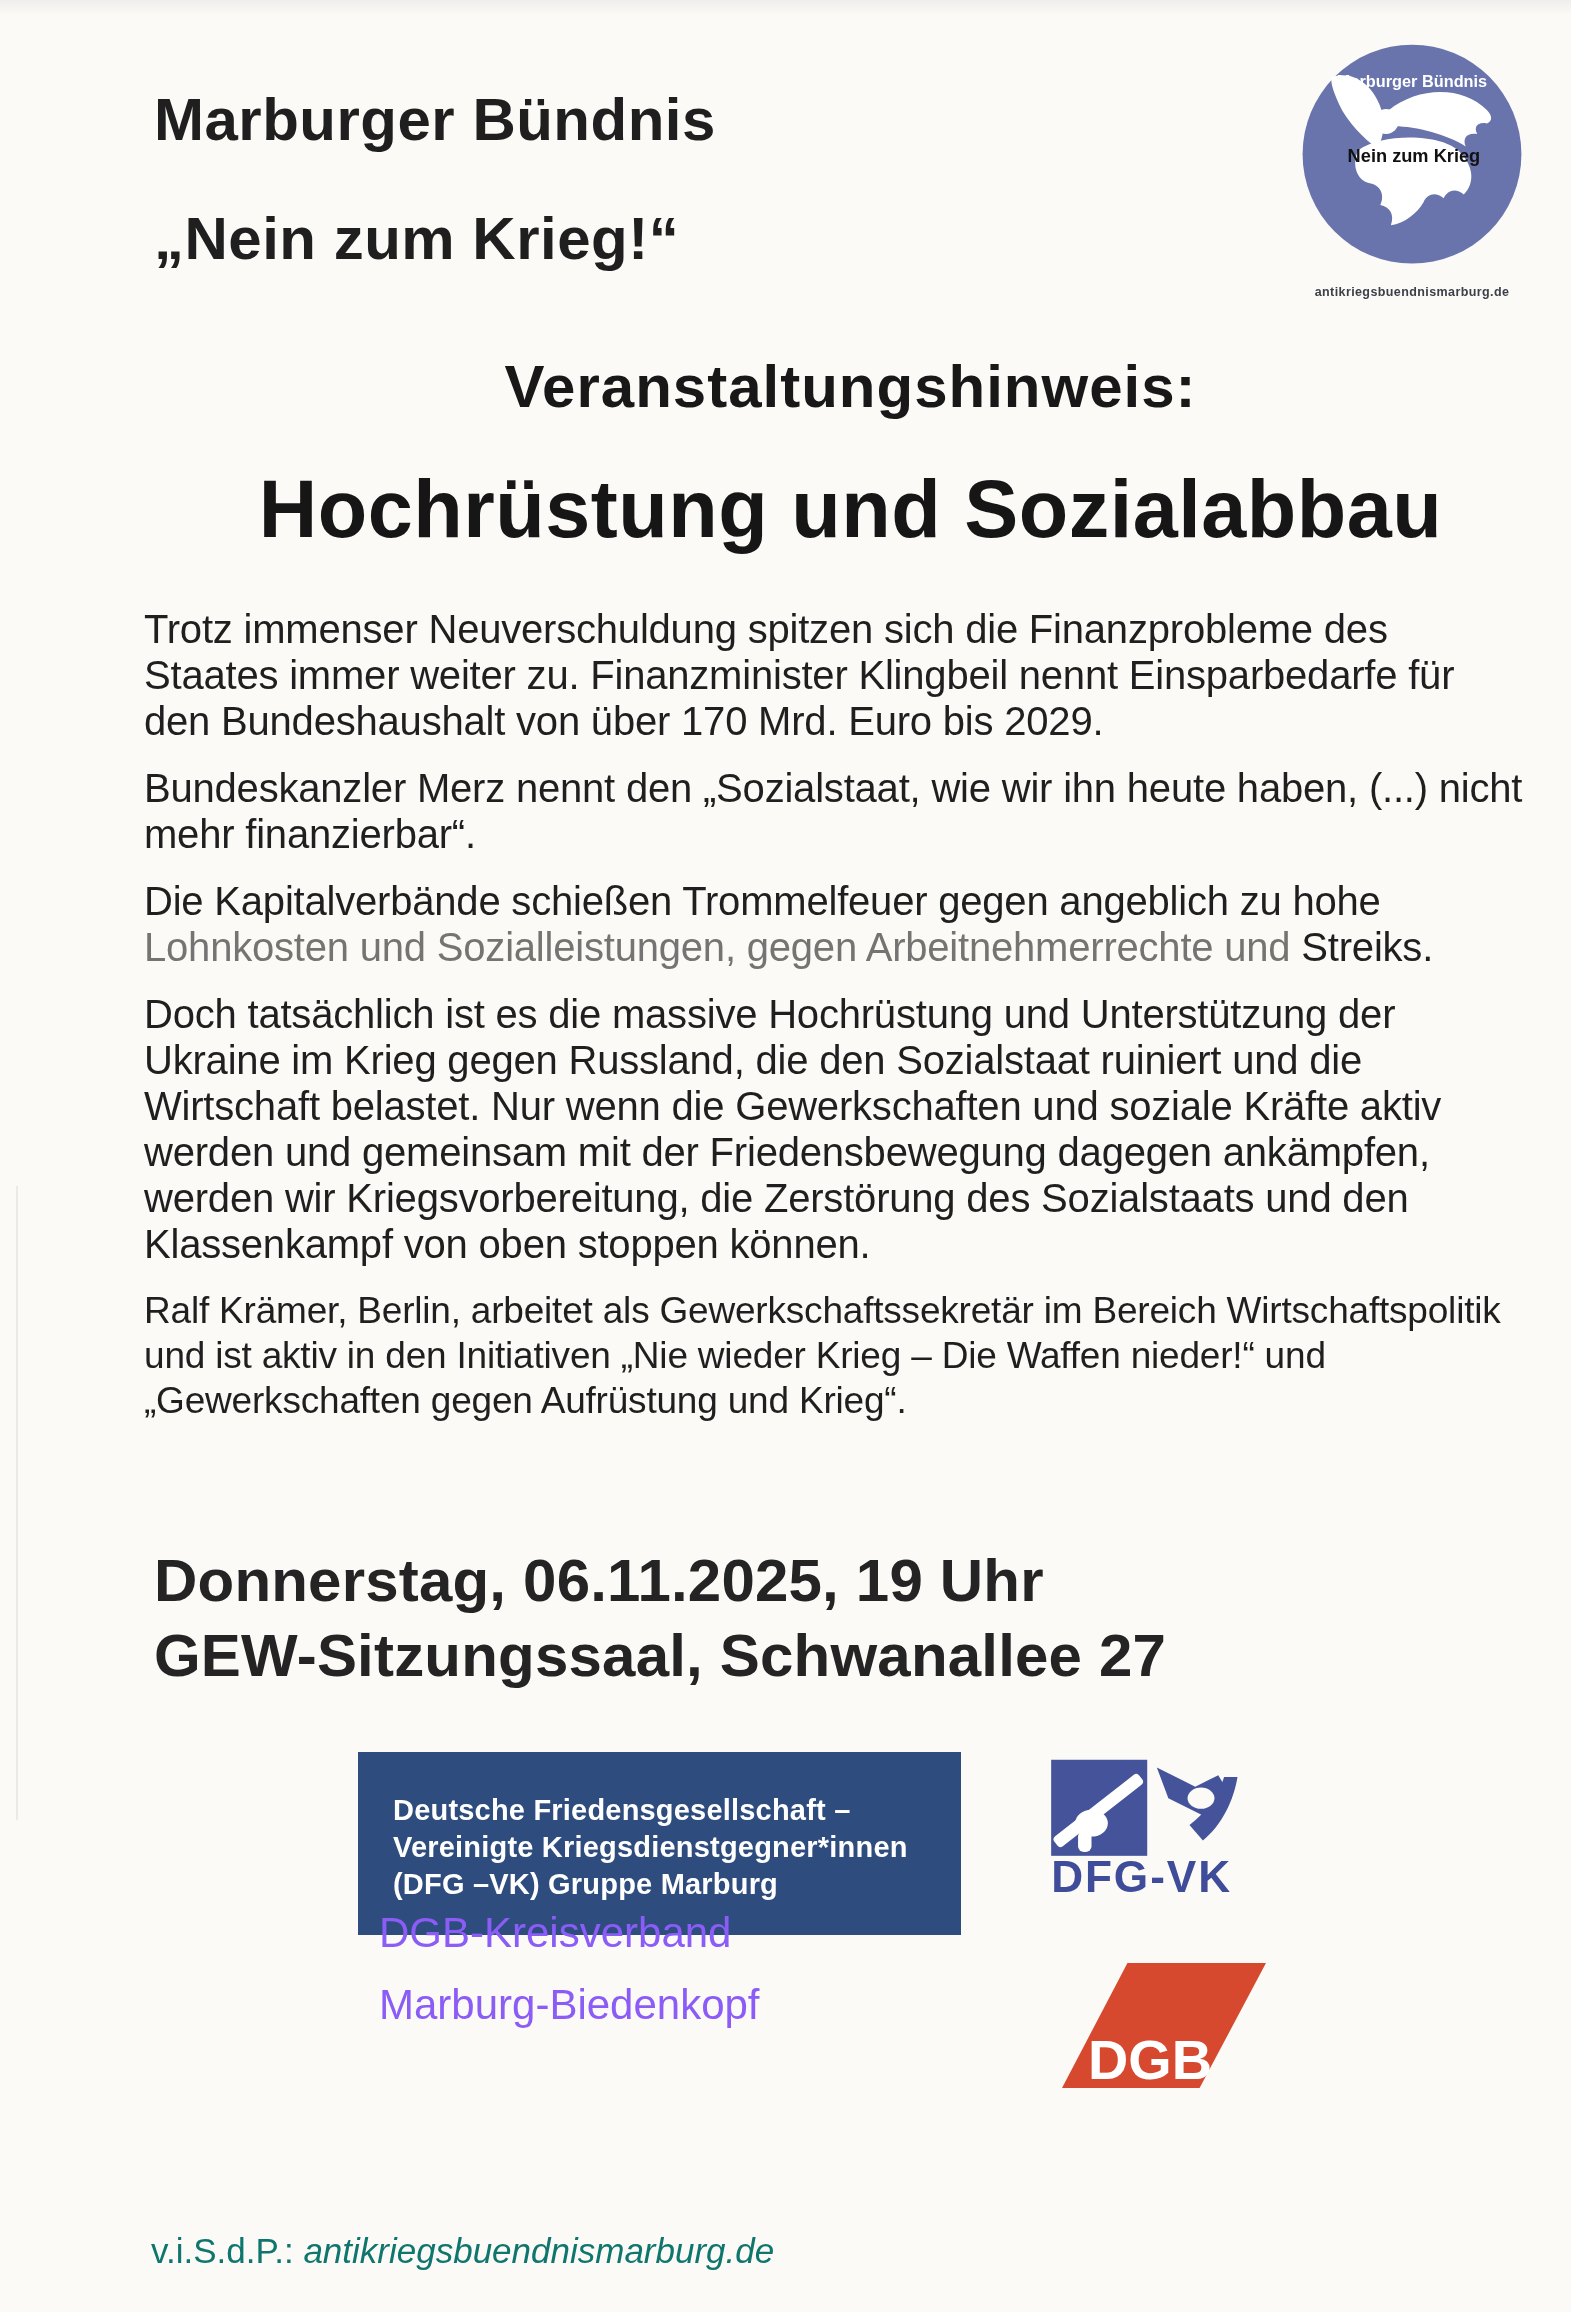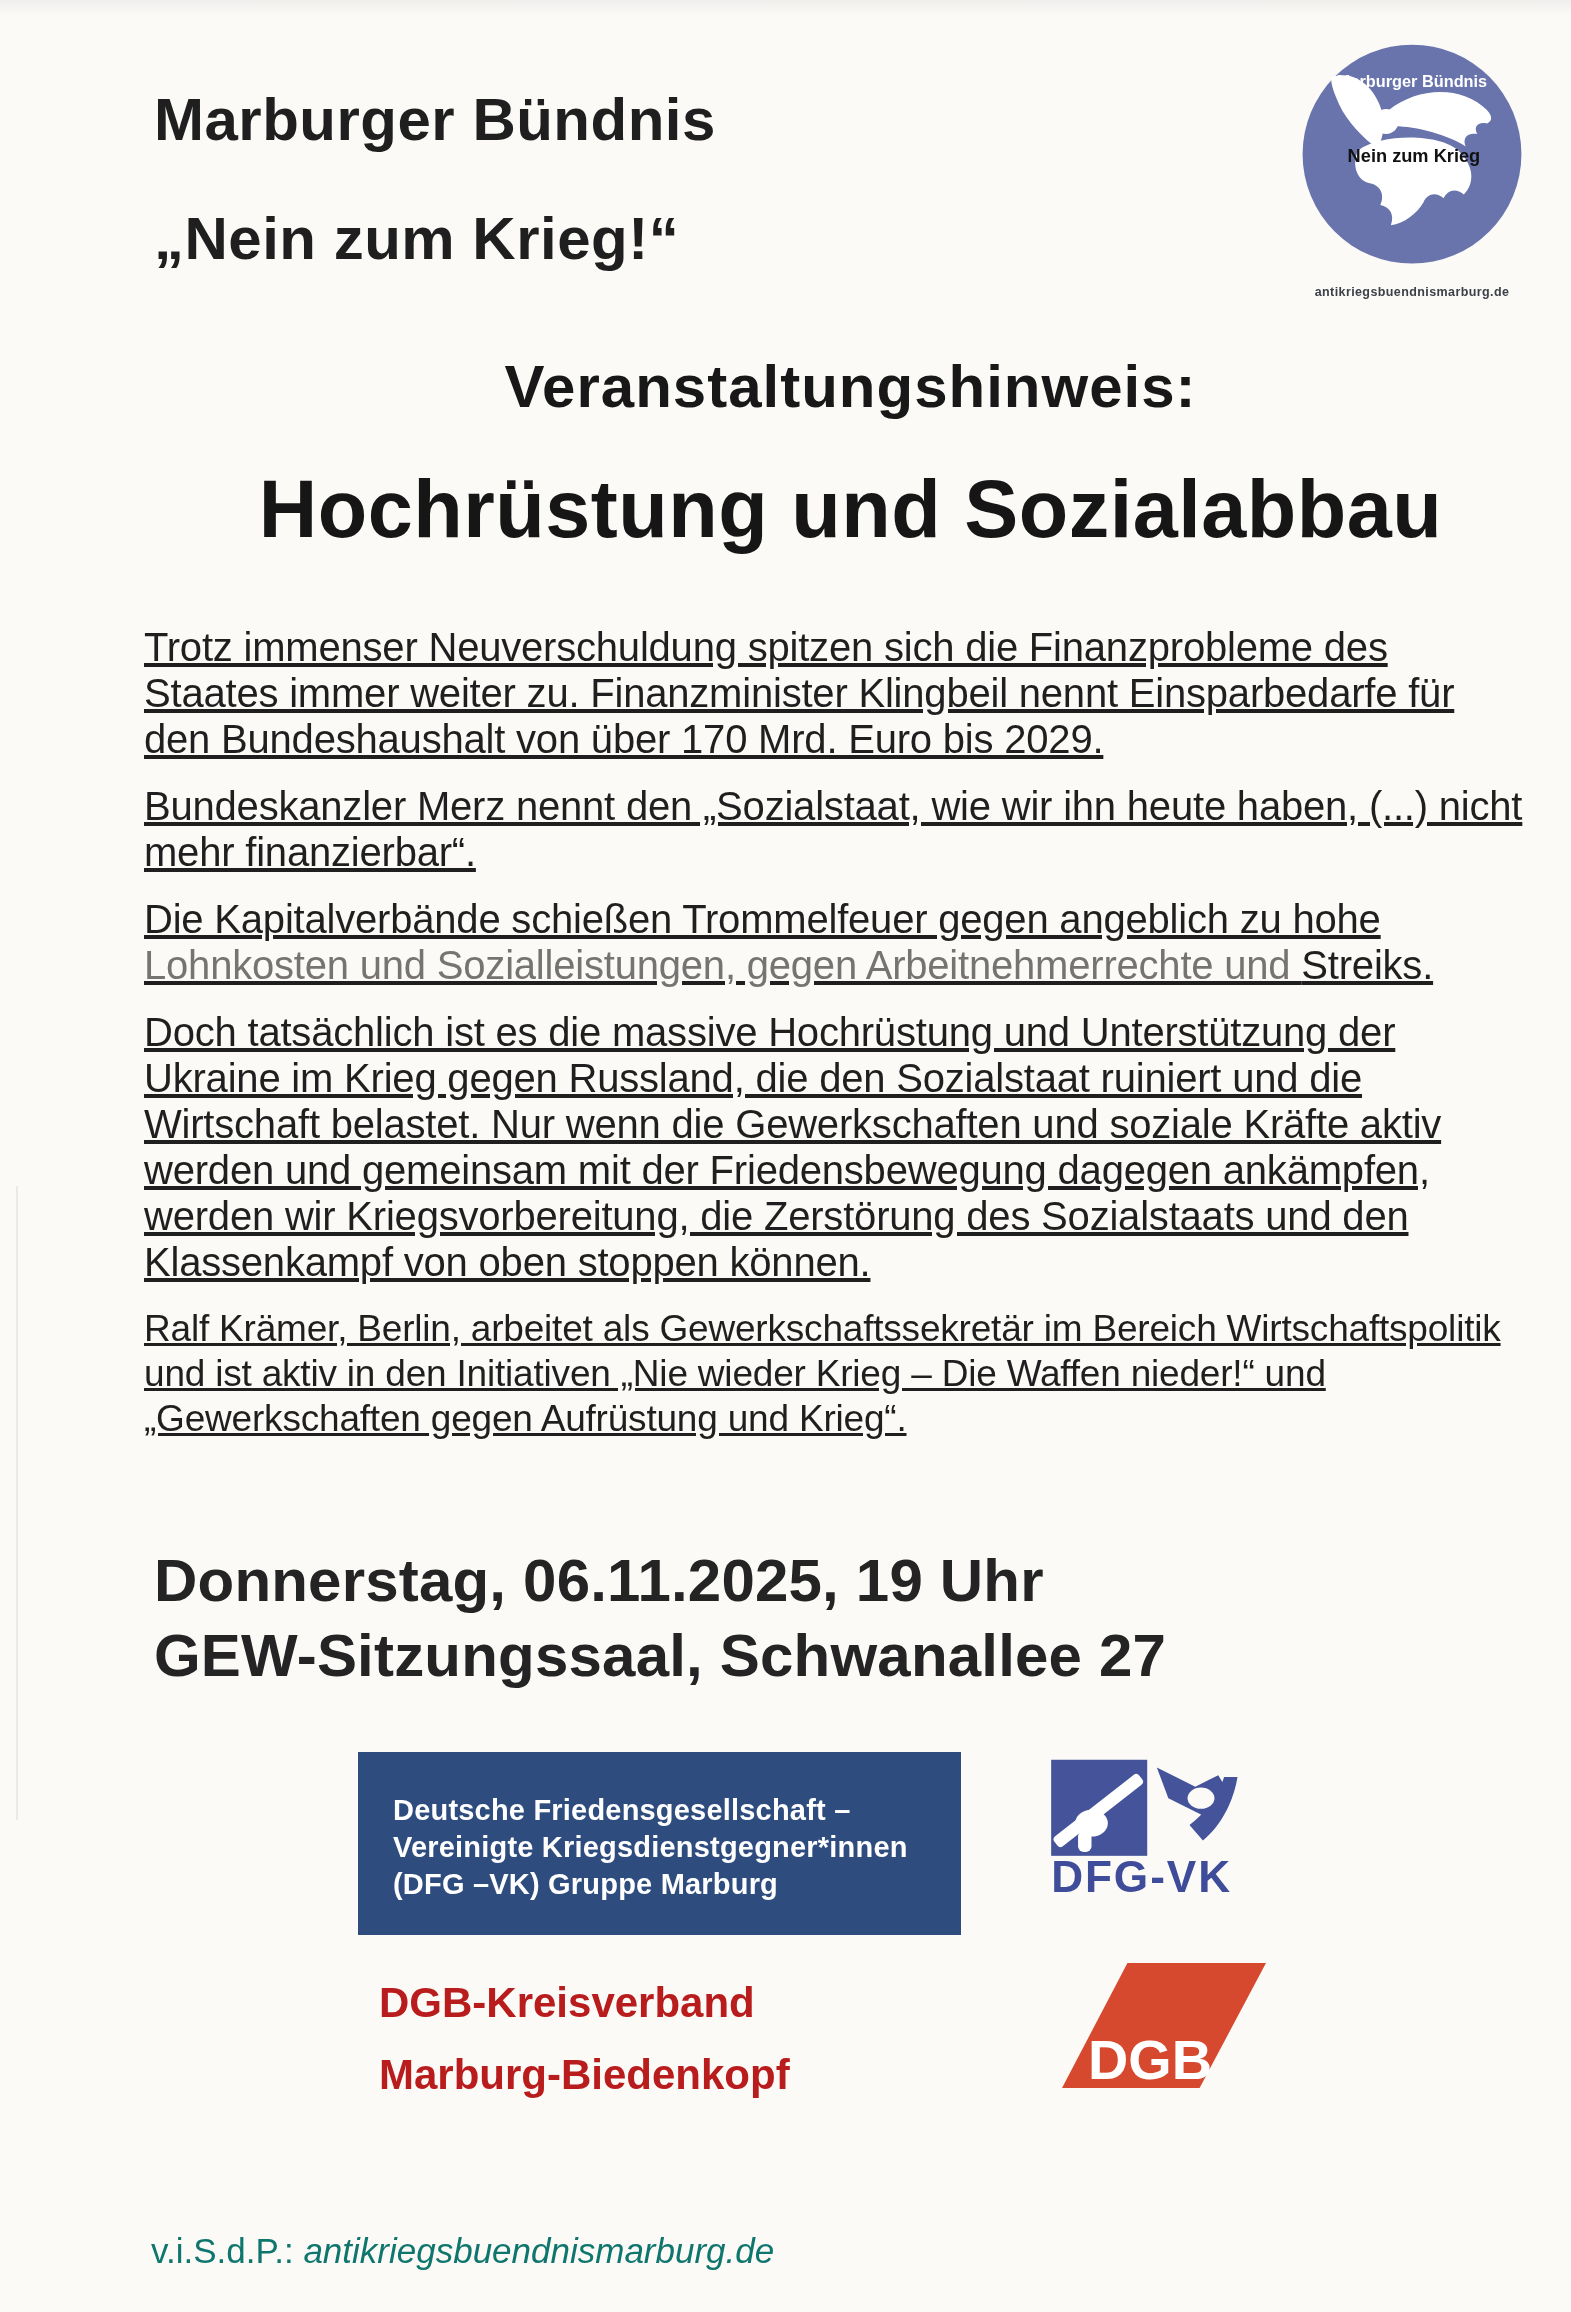--- a/index.html
+++ b/index.html
@@ -27,37 +27,37 @@
   
   .logo-block{position:absolute;left:1293px;top:37px;width:238px;text-align:center;}
   .logo-block svg{display:block;}
   .logo-web{margin-top:5.8px;font-size:12.5px;font-weight:bold;color:#3c4048;letter-spacing:0.4px;}
   
   .kicker{position:absolute;left:154px;top:352px;width:1393px;text-align:center;
           font-size:60px;font-weight:bold;letter-spacing:1px;color:#181818;}
   .main-title{position:absolute;left:154px;top:463px;width:1393px;text-align:center;
           font-size:81px;font-weight:bold;letter-spacing:0.5px;color:#161616;}
   
-  .body-text{position:absolute;left:144px;top:624px;width:1381px;text-decoration:underline;}
+  .body-text{position:absolute;left:144px;top:606px;width:1381px;}
   .body-text p{margin:0 0 21px 0;font-size:40px;line-height:46px;letter-spacing:-0.2px;color:#1f1f1f;}
   .body-text p.small{font-size:37px;line-height:45px;}
   .faded{color:#767472;}
   
   .event{position:absolute;left:154px;top:1543px;width:1393px;text-align:left;
          font-size:60px;font-weight:bold;line-height:75px;color:#242424;letter-spacing:0.2px;}
   
   .sponsor-box{
     position:absolute;left:358px;top:1752px;width:603px;height:183px;
     box-sizing:border-box;padding:40px 19px 0 35px;
   }
   .sponsor-box div{color:#fff;font-size:29px;font-weight:bold;line-height:37px;letter-spacing:0.2px;}
   
   .dfgvk-logo{position:absolute;left:1049px;top:1754px;text-align:center;}
   
-  .dgb-text{position:absolute;left:379px;top:1967px;font-size:42px;font-weight:bold;line-height:72px;color:#b91c1c;}
+  .dgb-text{position:absolute;left:379px;top:1897px;font-size:42px;font-weight:normal;line-height:72px;color:#8b5cf6;}
   
   .dgb-logo{position:absolute;left:1061px;top:1962px;}
   
   .footer{position:absolute;left:151px;top:2231px;font-size:35px;color:#0f766e;}
   .footer .site{font-style:italic;}
 </style>
 </head>
 <body>
 
 <div class="page">

